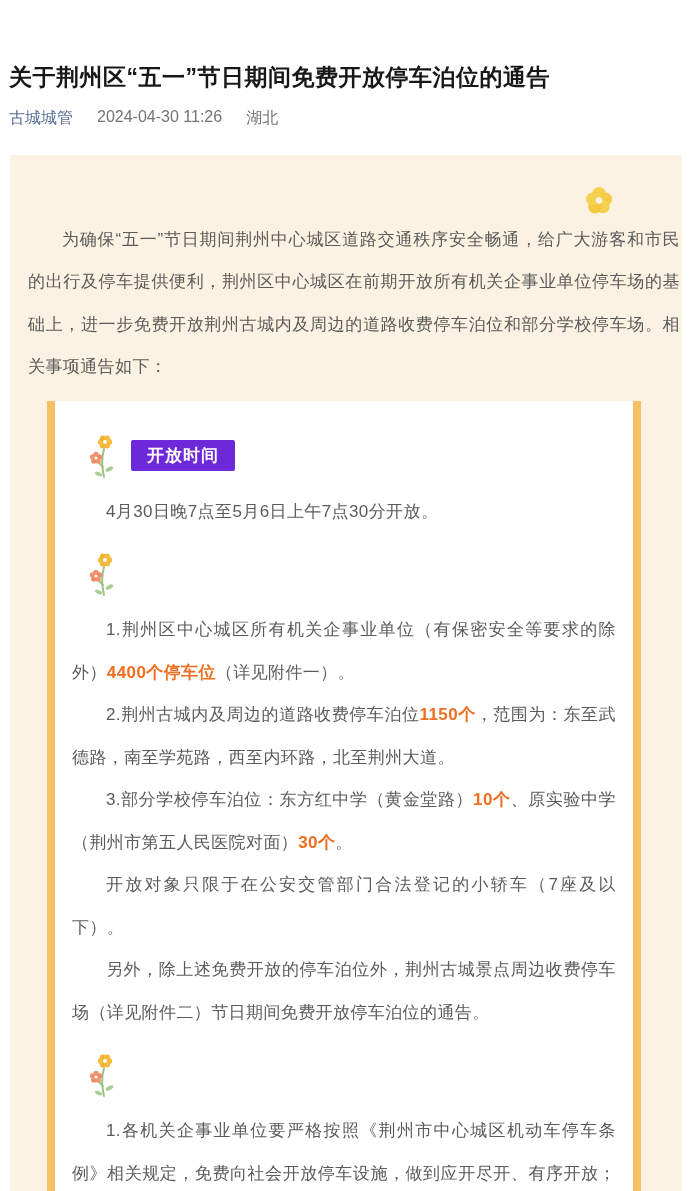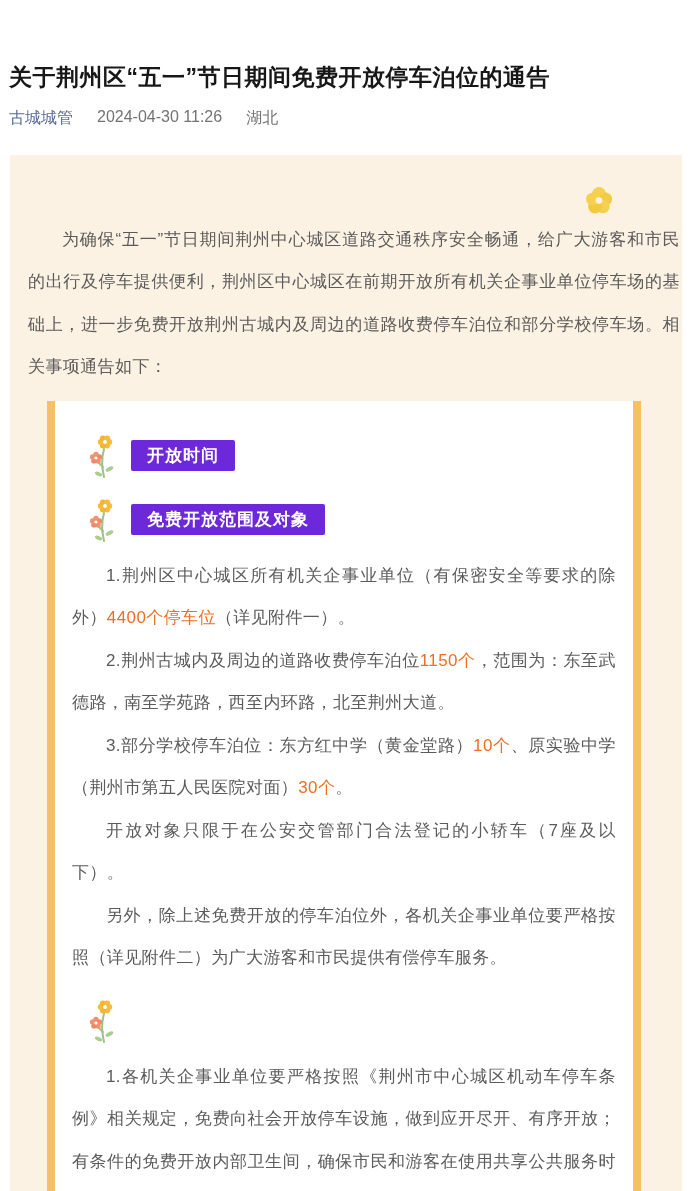--- a/index.html
+++ b/index.html
@@ -76,21 +76,21 @@
     line-height: 1.4;
   }
   .section-paragraphs p {
     font-size: 17px;
     line-height: 2.5;
     color: #5b5b5b;
     text-indent: 2em;
     text-align: justify;
     letter-spacing: 0.4px;
   }
-  .hl { color: #ef6e20; font-weight: normal; }
+  .hl { color: #ef6e20; font-weight: bold; }
 </style>
 </head>
 <body>
 
 <div class="article-header">
   <h1 class="page-title">关于荆州区“五一”节日期间免费开放停车泊位的通告</h1>
   <div class="byline">
     <span class="source">古城城管</span>
     <span class="meta">2024-04-30 11:26</span>
     <span class="meta">湖北</span>
@@ -131,20 +131,23 @@
           <circle cx="8" cy="21.4" r="2.7" fill="#f0926d"></circle>
           <circle cx="11.4" cy="23.9" r="2.7" fill="#ee8a63"></circle>
           <circle cx="10.1" cy="27.9" r="2.7" fill="#f0926d"></circle>
           <circle cx="5.9" cy="27.9" r="2.7" fill="#ee8a63"></circle>
           <circle cx="4.6" cy="23.9" r="2.7" fill="#f0926d"></circle>
           <circle cx="8" cy="25" r="1.6" fill="#ffffff"></circle>
         </svg>
       </span>
       <span class="section-badge">开放时间</span>
     </div>
+    <div class="section-paragraphs">
+  <p><span>4月30日晚7点至5月6日上午7点30分开放。</span></p>
+</div>
   </section>
 
   <section class="card-section">
     <div class="section-header">
       <span class="sprig">
         <svg viewBox="0 0 30 46" width="30" height="46" aria-hidden="true">
           <path d="M16 44 C 14 34, 13 27, 16 16" stroke="#9dc382" stroke-width="2" fill="none" stroke-linecap="round"></path>
           <path d="M15 34 C 12 31, 10 29, 8 27" stroke="#9dc382" stroke-width="1.8" fill="none" stroke-linecap="round"></path>
           <ellipse cx="21.5" cy="36" rx="4.2" ry="2" fill="#aace92" transform="rotate(-28 21.5 36)"></ellipse>
           <ellipse cx="10.5" cy="41" rx="3.8" ry="1.8" fill="#aace92" transform="rotate(24 10.5 41)"></ellipse>
@@ -156,32 +159,31 @@
           <circle cx="19.1" cy="5.4" r="3" fill="#f7bc3f"></circle>
           <circle cx="17" cy="9" r="1.9" fill="#ffffff"></circle>
           <circle cx="8" cy="21.4" r="2.7" fill="#f0926d"></circle>
           <circle cx="11.4" cy="23.9" r="2.7" fill="#ee8a63"></circle>
           <circle cx="10.1" cy="27.9" r="2.7" fill="#f0926d"></circle>
           <circle cx="5.9" cy="27.9" r="2.7" fill="#ee8a63"></circle>
           <circle cx="4.6" cy="23.9" r="2.7" fill="#f0926d"></circle>
           <circle cx="8" cy="25" r="1.6" fill="#ffffff"></circle>
         </svg>
       </span>
-      <span class="section-badge">免费开放范围及对象</span>
     </div>
     <div class="section-paragraphs">
   <p><span>1.荆州区中心城区所有机关企事业单位（有保密安全等要求的除外）</span><span class="hl">4400个停车位</span><span>（详见附件一）。</span></p>
 
   <p><span>2.荆州古城内及周边的道路收费停车泊位</span><span class="hl">1150个</span><span>，范围为：东至武德路，南至学苑路，西至内环路，北至荆州大道。</span></p>
 
   <p><span>3.部分学校停车泊位：东方红中学（黄金堂路）</span><span class="hl">10个</span><span>、原实验中学（荆州市第五人民医院对面）</span><span class="hl">30个</span><span>。</span></p>
 
   <p><span>开放对象只限于在公安交管部门合法登记的小轿车（7座及以下）。</span></p>
 
-  <p><span>另外，除上述免费开放的停车泊位外，各机关企事业单位要严格按照（详见附件二）为广大游客和市民提供有偿停车服务。</span></p>
+  <p><span>另外，除上述免费开放的停车泊位外，荆州古城景点周边收费停车场（详见附件二）节日期间免费开放停车泊位的通告。</span></p>
 </div>
   </section>
 
   <section class="card-section">
     <div class="section-header">
       <span class="sprig">
         <svg viewBox="0 0 30 46" width="30" height="46" aria-hidden="true">
           <path d="M16 44 C 14 34, 13 27, 16 16" stroke="#9dc382" stroke-width="2" fill="none" stroke-linecap="round"></path>
           <path d="M15 34 C 12 31, 10 29, 8 27" stroke="#9dc382" stroke-width="1.8" fill="none" stroke-linecap="round"></path>
           <ellipse cx="21.5" cy="36" rx="4.2" ry="2" fill="#aace92" transform="rotate(-28 21.5 36)"></ellipse>

